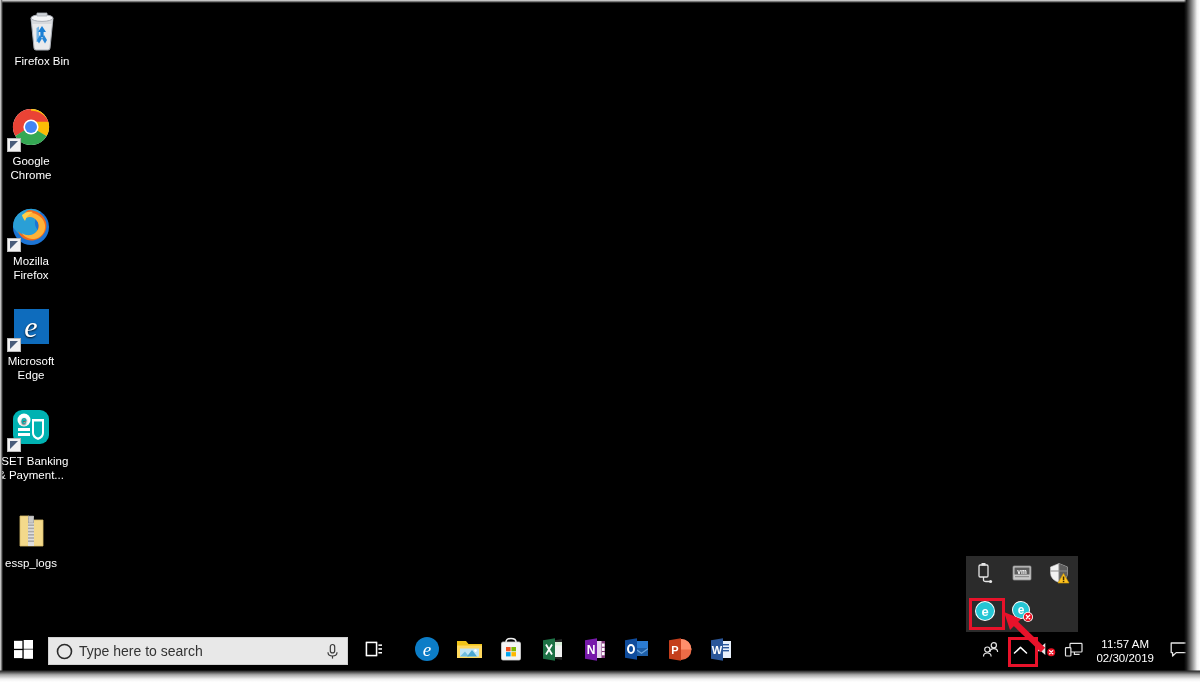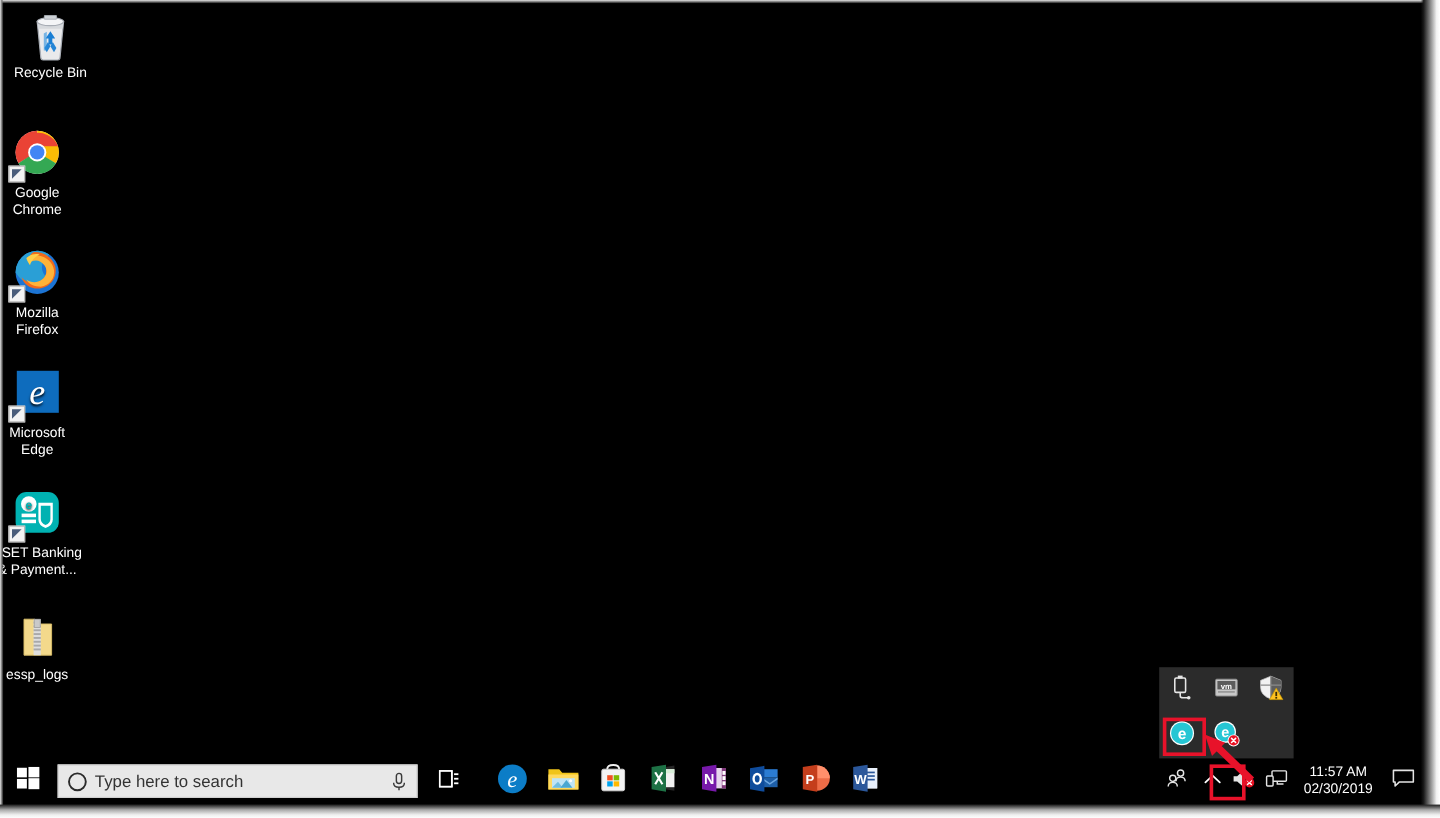--- a/index.html
+++ b/index.html
@@ -159,21 +159,21 @@
     height: 38px;
     display: flex;
     align-items: center;
     justify-content: center;
   }
   #tray {
     margin-left: auto;
     display: flex;
     align-items: center;
     height: 38px;
-    padding-right: 14px;
+    padding-right: 4px;
   }
   .tray-btn {
     height: 38px;
     display: flex;
     align-items: center;
     justify-content: center;
   }
   #tray-people   { width: 30px; }
   #tray-chevron  { width: 28px; position: relative; }
   #tray-volume   { width: 26px; }
@@ -251,21 +251,21 @@
           <ellipse cx="24" cy="12" rx="11" ry="3.4" fill="#f4f5f7" stroke="#a8adb5" stroke-width="1"></ellipse>
           <path d="M19 7 L29 7 L29 10 L19 10 Z" fill="#cfd3d8" stroke="#a8adb5" stroke-width="0.8"></path>
           <g fill="#1a7fd4">
             <path d="M24 20 L28 26 L25.6 26 L25.6 31 L22.4 31 L22.4 26 L20 26 Z"></path>
             <path d="M19 34 L22 29 L24 32.5 L21 37.5 Z" opacity="0.95"></path>
             <path d="M29 34 L26 29 L24 32.5 L27 37.5 Z" opacity="0.95"></path>
           </g>
           <path d="M18.5 22 L21 20.5 L21 36 L18.5 36 Z" fill="#2a90e0" opacity="0.6"></path>
         </svg>
       </div>
-      <span class="label">Recycle Bin</span>
+      <span class="label">Firefox Bin</span>
     </div>
 
 
     <div class="desk-icon" style="left:-7px; top:106px;">
       <div class="glyphbox">
         <svg width="48" height="46" viewBox="0 0 48 46">
           <g transform="translate(24,21)">
             <circle r="18" fill="#f7f7f7"></circle>
             <path d="M0 -18 A18 18 0 0 1 15.6 9 L4 3 A7 7 0 0 0 0 -7 Z" fill="#ea4335" transform="rotate(-120)"></path>
             <path d="M0 -18 A18 18 0 0 1 15.6 9 L4 3 A7 7 0 0 0 0 -7 Z" fill="#fbbc05" transform="rotate(0)"></path>

